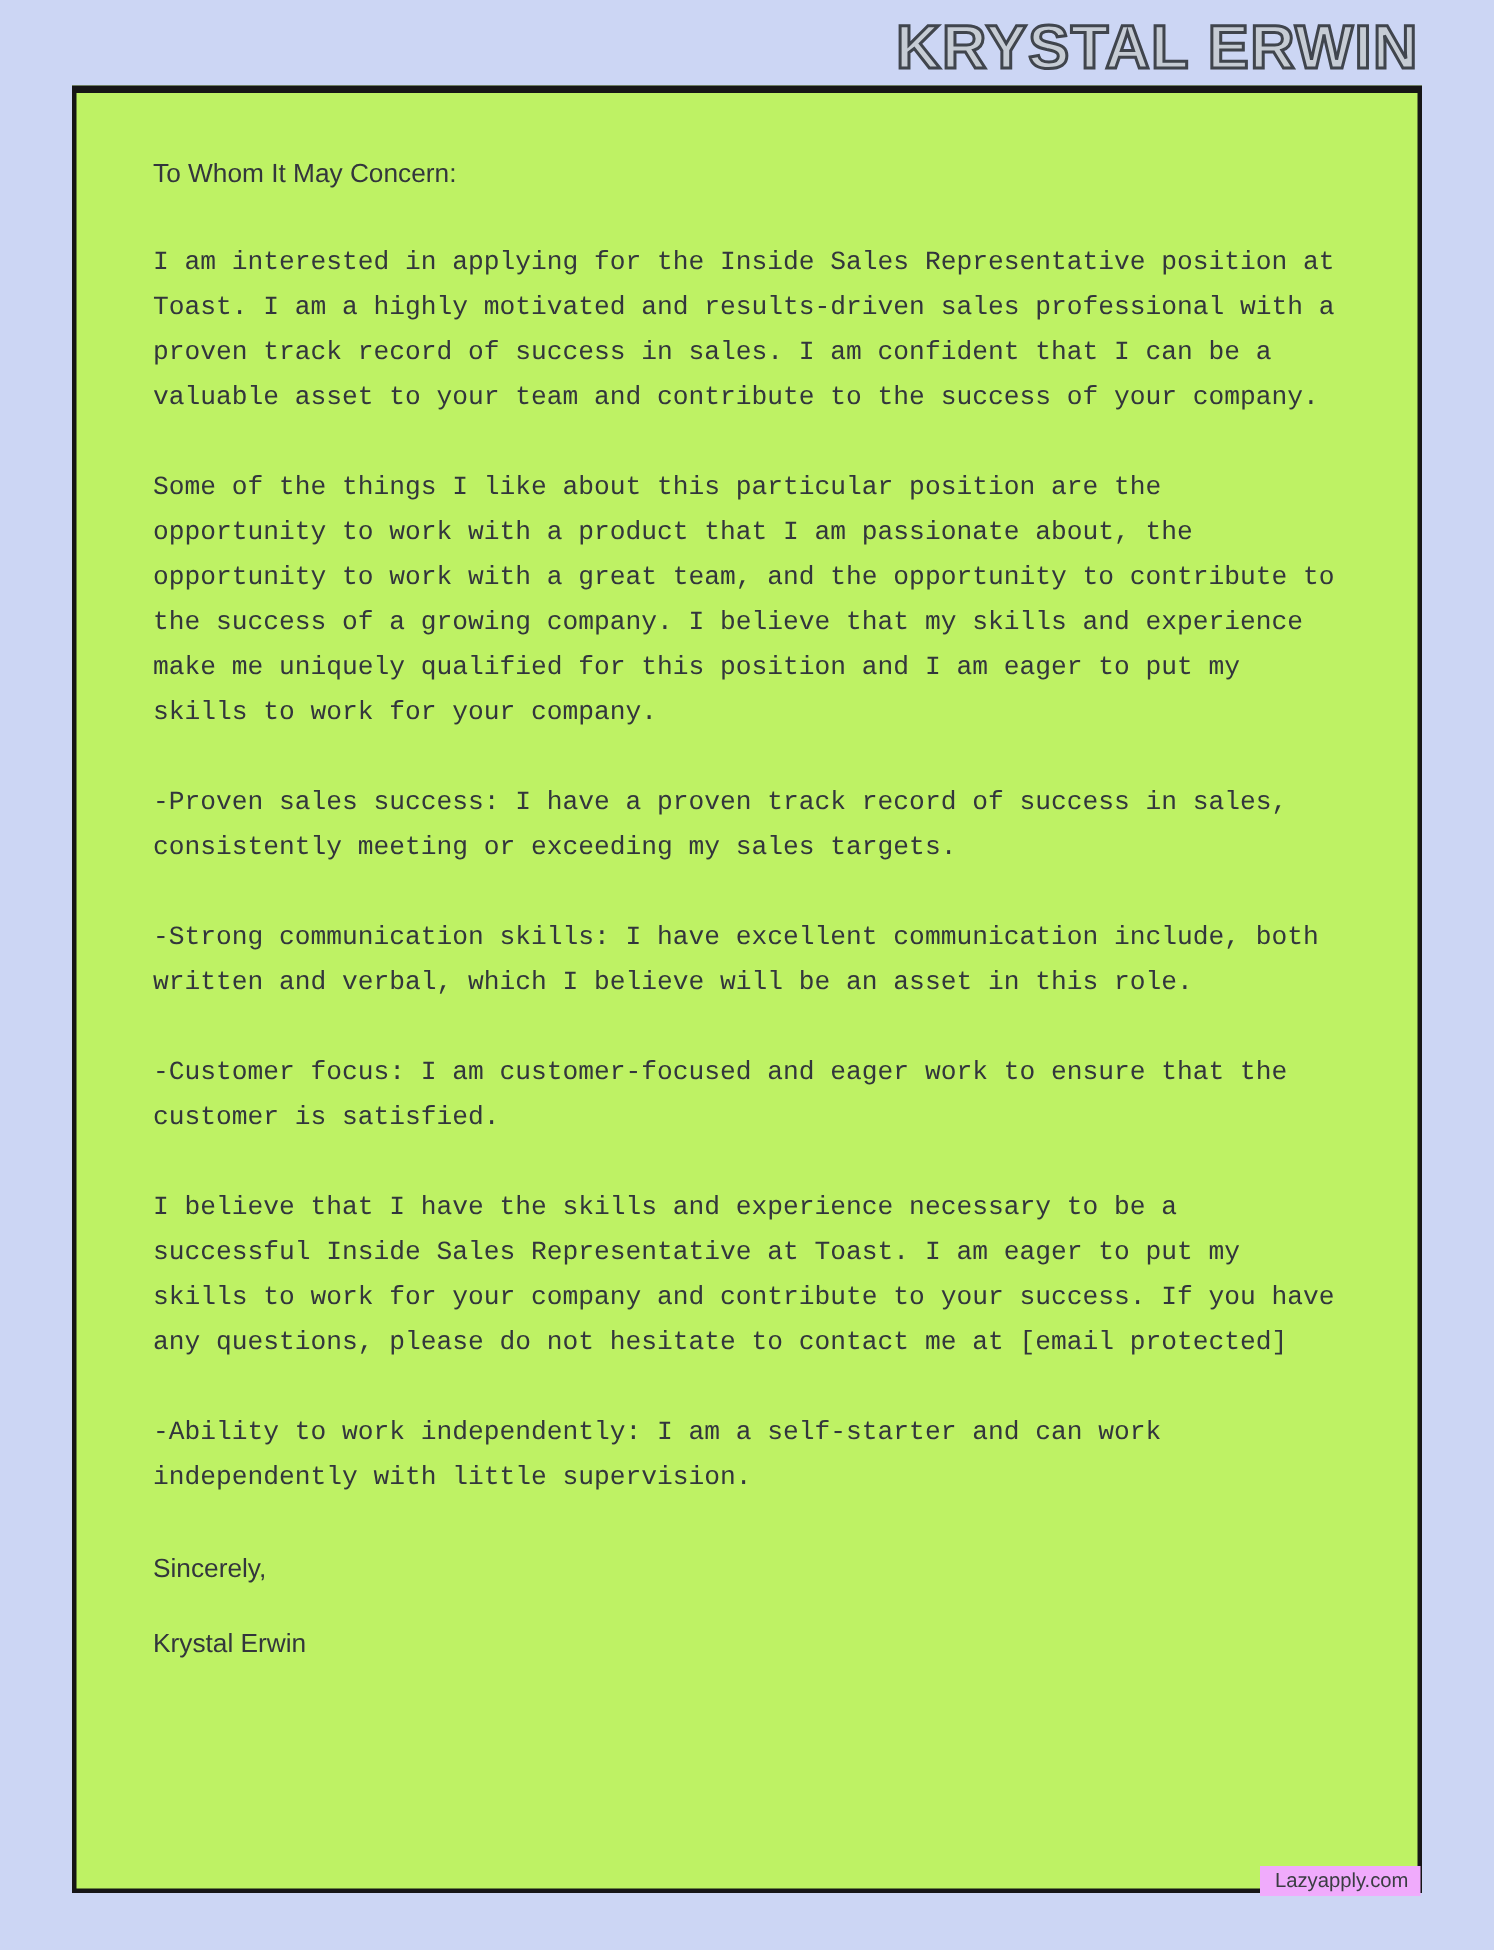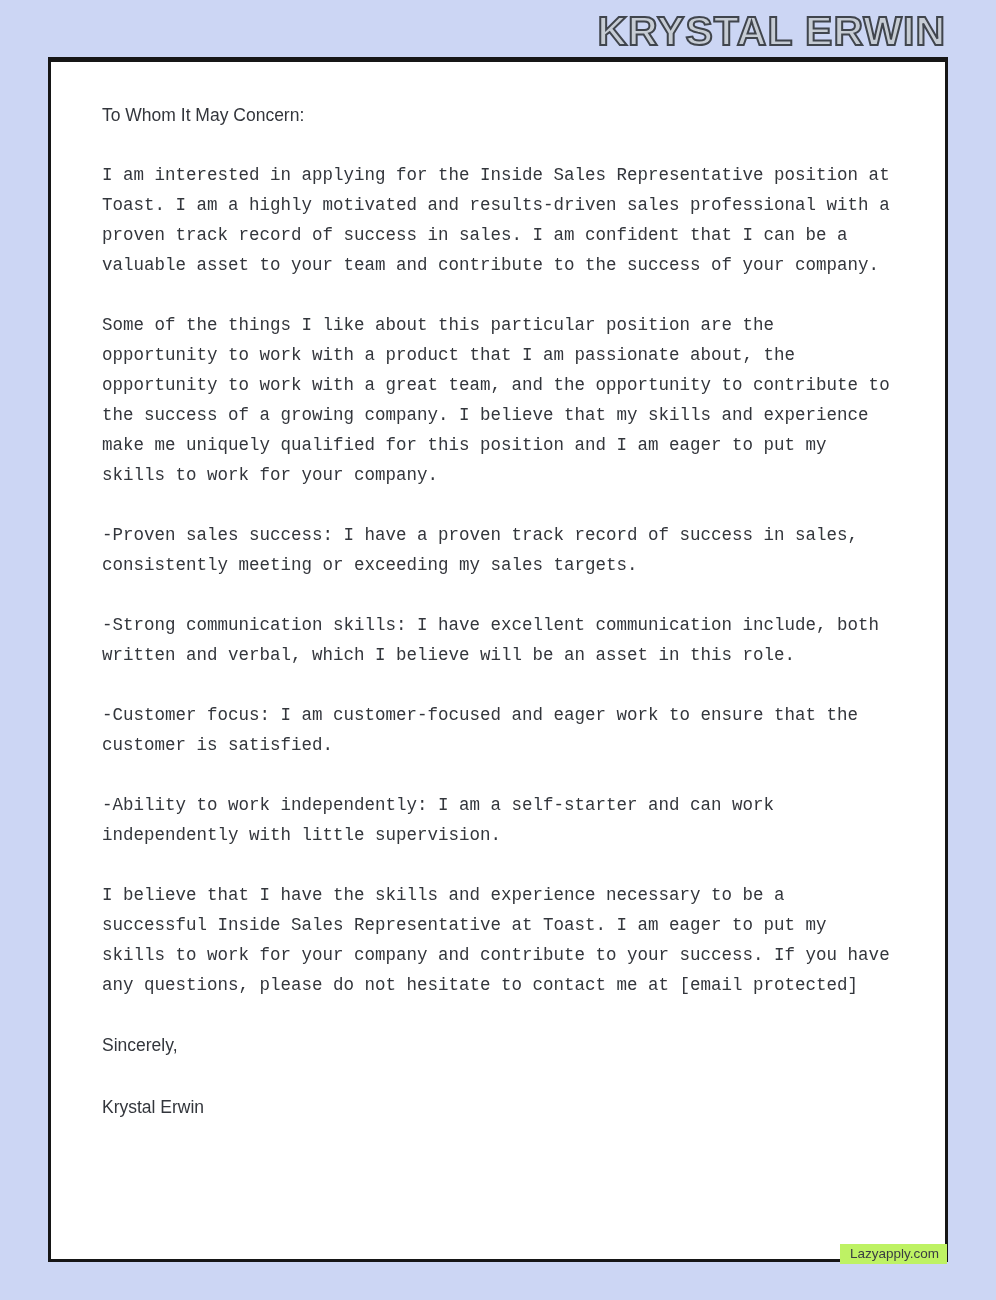--- a/index.html
+++ b/index.html
@@ -30,51 +30,51 @@
     white-space: nowrap;
   }
 
   
   .page {
     position: absolute;
     left: 48px;
     top: 57px;
     right: 48px;
     bottom: 38px;
-    background: #ffffff;
+    background: #bef264;
     border: 3px solid #161616;
     border-top-width: 5px;
   }
 
   .page-content {
     padding: 38px 50px 0 51px;
     color: #33363c;
     font-size: 17.5px;
     line-height: 30px;
   }
 
   .salutation { margin-bottom: 30px; }
 
   .para { margin-bottom: 30px; font-family: Liberation Mono, monospace; }
 
-  .closing { margin-bottom: 32px; }
+  .closing { margin-bottom: 20px; }
 
   .signature { margin-bottom: 11px; }
 
   .date {
     color: #2a7de1;
     cursor: pointer;
   }
 
   
   .footer-brand {
     position: absolute;
     right: 49px;
     bottom: 36px;
-    background: #bef264;
+    background: #f0abfc;
     padding: 2px 8px 3px 10px;
     font-size: 13.5px;
     color: #3a3d42;
     cursor: pointer;
   }
 </style>
 </head>
 <body>
 
 <div class="header-name">KRYSTAL ERWIN</div>
@@ -88,23 +88,23 @@
 
     <p class="para">Some of the things I like about this particular position are the opportunity to work with a product that I am passionate about, the opportunity to work with a great team, and the opportunity to contribute to the success of a growing company. I believe that my skills and experience make me uniquely qualified for this position and I am eager to put my skills to work for your company.</p>
 
 
     <p class="para">-Proven sales success: I have a proven track record of success in sales, consistently meeting or exceeding my sales targets.</p>
 
     <p class="para">-Strong communication skills: I have excellent communication include, both written and verbal, which I believe will be an asset in this role.</p>
 
     <p class="para">-Customer focus: I am customer-focused and eager work to ensure that the customer is satisfied.</p>
 
+    <p class="para">I believe that I have the skills and experience necessary to be a successful Inside Sales Representative at Toast. I am eager to put my skills to work for your company and contribute to your success. If you have any questions, please do not hesitate to contact me at [email protected]</p>
+
     <p class="para">-Ability to work independently: I am a self-starter and can work independently with little supervision.</p>
-
-    <p class="para">I believe that I have the skills and experience necessary to be a successful Inside Sales Representative at Toast. I am eager to put my skills to work for your company and contribute to your success. If you have any questions, please do not hesitate to contact me at [email protected]</p>
 
     <p class="closing">Sincerely,</p>
 
     <p class="signature">Krystal Erwin</p>
 
 
   </div>
 </div>
 
 <div class="footer-brand">Lazyapply.com</div>

